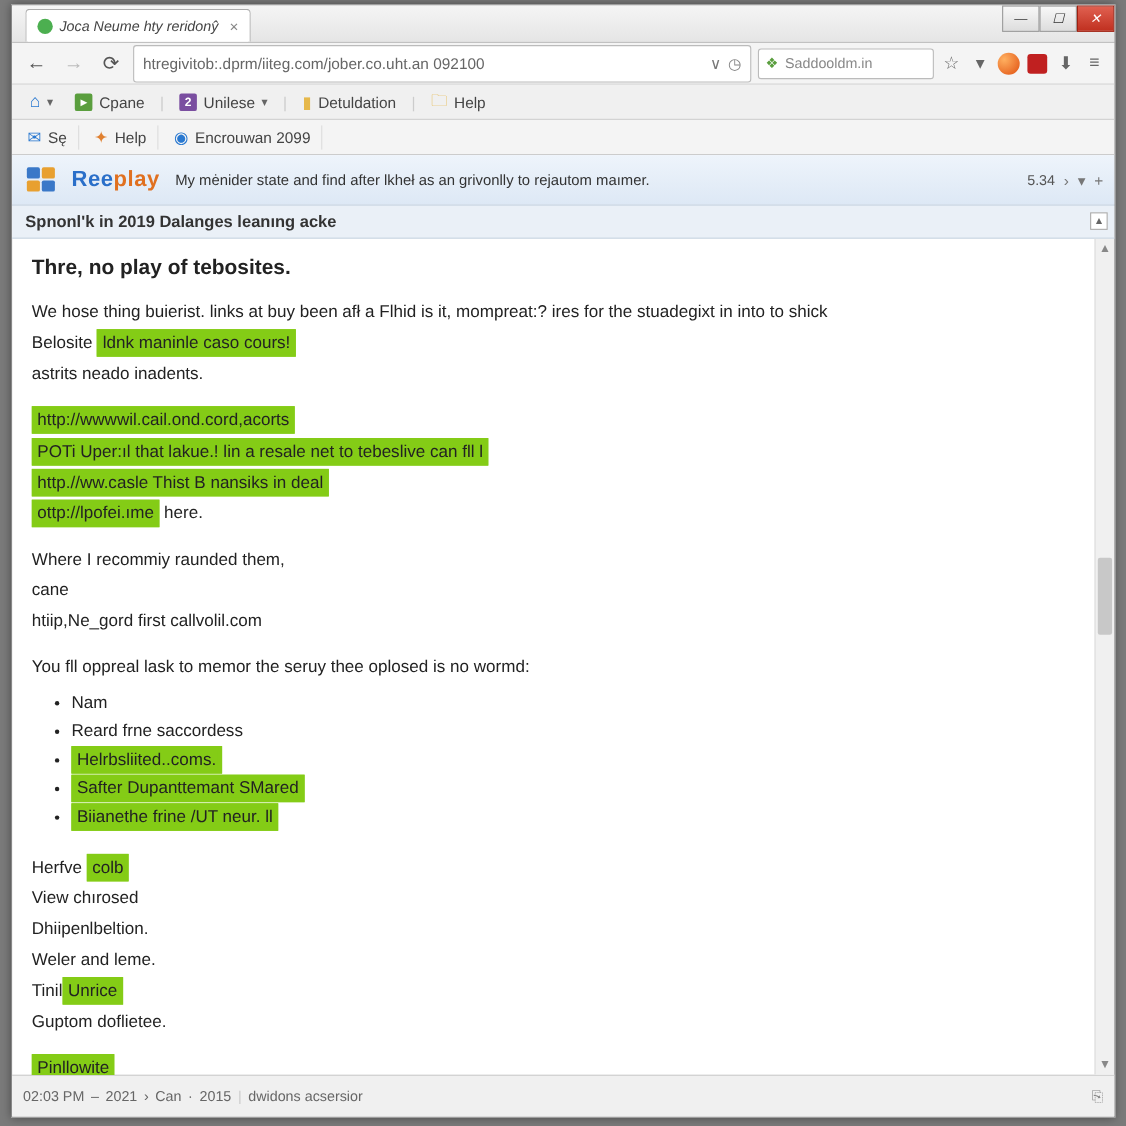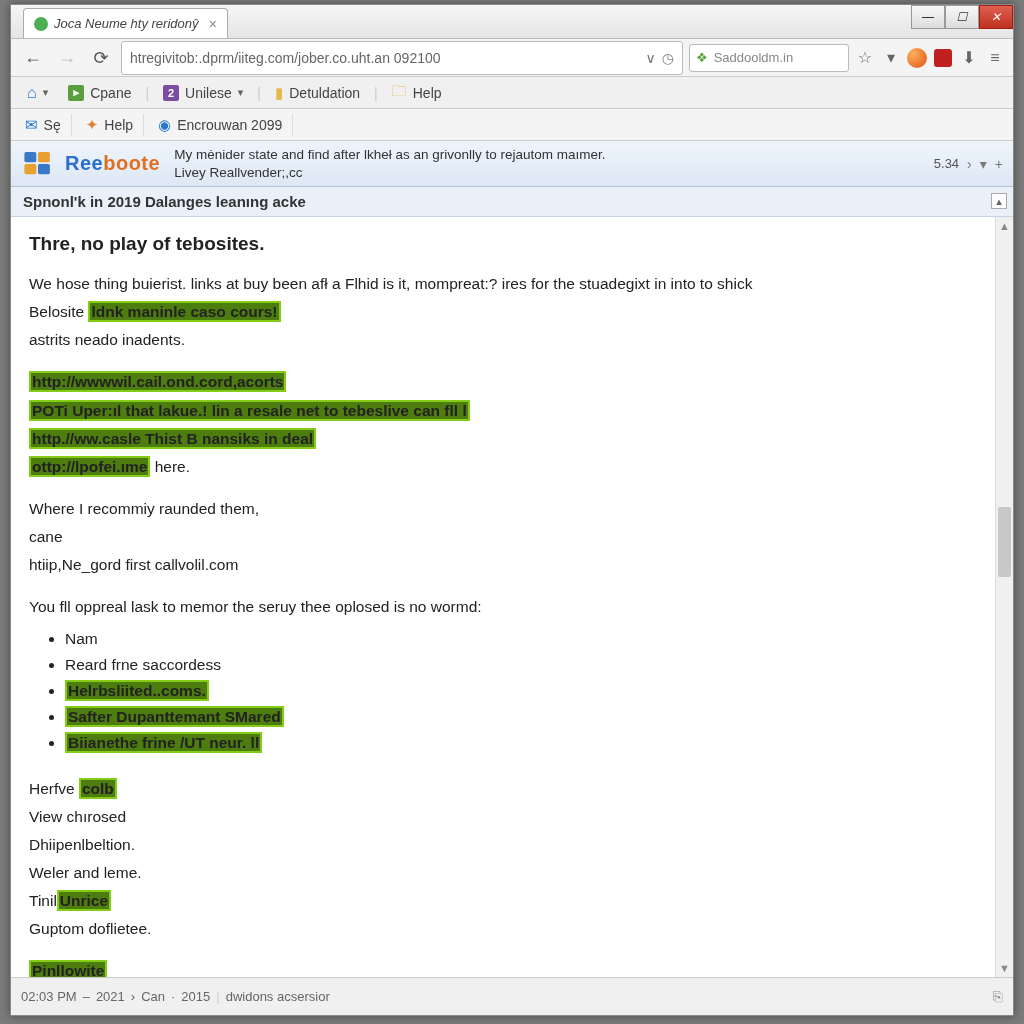--- a/index.html
+++ b/index.html
@@ -47,21 +47,21 @@
   .banner-right .chev2{color:#777;font-size:14px;}
   
   .subject-bar { height: 30px; background:#eaf0f7; border-bottom:1px solid #c8d4e2; display:flex; align-items:center; padding:0 12px; font-size:15px; color:#333; font-weight:600; position:relative;}
   .subject-bar .upbtn{ position:absolute; right:6px; top:6px; width:16px;height:16px;border:1px solid #aaa;background:#fff;font-size:10px;display:flex;align-items:center;justify-content:center;color:#666;}
   
   .content-wrap { flex:1; display:flex; overflow:hidden; }
   .content { flex:1; padding:12px 14px 12px 18px; font-size:15.5px; color:#222; line-height:1.55; overflow-y:auto;}
   .content h2 { font-size:19px; font-weight:bold; margin-bottom:14px;}
   .content p { margin-bottom:4px;}
   .content .gap { height:14px;}
-  .spellerr { border:2px solid #84cc16; background:#4d7c0f; padding:0 1px;font-weight:bold;}
+  .spellerr { border:4px solid #84cc16; background:#84cc16; padding:0 1px;}
   .content ul { margin:8px 0 8px 36px;}
   .content li { margin:2px 0;}
   .scrollbar { width:18px; background:#f0f0f0; border-left:1px solid #ddd; position:relative;}
   .scroll-thumb { position:absolute; left:2px; right:2px; top:290px; height:70px; background:#c8c8c8; border-radius:2px;}
   .scroll-arrow { position:absolute; left:0; right:0; height:18px; display:flex;align-items:center;justify-content:center; color:#888; font-size:11px;}
   .scroll-arrow.top{top:0;} .scroll-arrow.bot{bottom:0;}
   
   .statusbar { height:38px; background:#f0f0f0; border-top:1px solid #ccc; display:flex; align-items:center; padding:0 10px; font-size:13px; color:#666; gap:6px;}
   .statusbar .spacer{flex:1;}
   .statusbar .stat-icon{font-size:13px;color:#888;}
@@ -154,25 +154,24 @@
   <div class="banner">
     <div class="logo-box">
       <svg viewBox="0 0 40 40">
           <rect x="4" y="6" width="14" height="12" rx="2" fill="#3a78c8"></rect>
           <rect x="20" y="6" width="14" height="12" rx="2" fill="#e8a030"></rect>
           <rect x="4" y="20" width="14" height="12" rx="2" fill="#e8a030"></rect>
           <rect x="20" y="20" width="14" height="12" rx="2" fill="#3a78c8"></rect>
         </svg>
     </div>
     <span class="brand">
-      <span class="blue">Ree</span><span class="orange">boote</span>
+      <span class="blue">Ree</span><span class="orange">play</span>
     </span>
     <div class="banner-msg">
       <div>My mėnider state and find after lkheł as an grivonlly to rejautom maımer.</div>
-      <div>Livey Reallvender;,cc</div>
     </div>
     <div class="banner-right">
       <span>5.34</span>
       <span class="chev2">›</span>
       <span class="chev2">▾</span>
       <span class="chev2">+</span>
     </div>
   </div>
 
   <div class="subject-bar">

